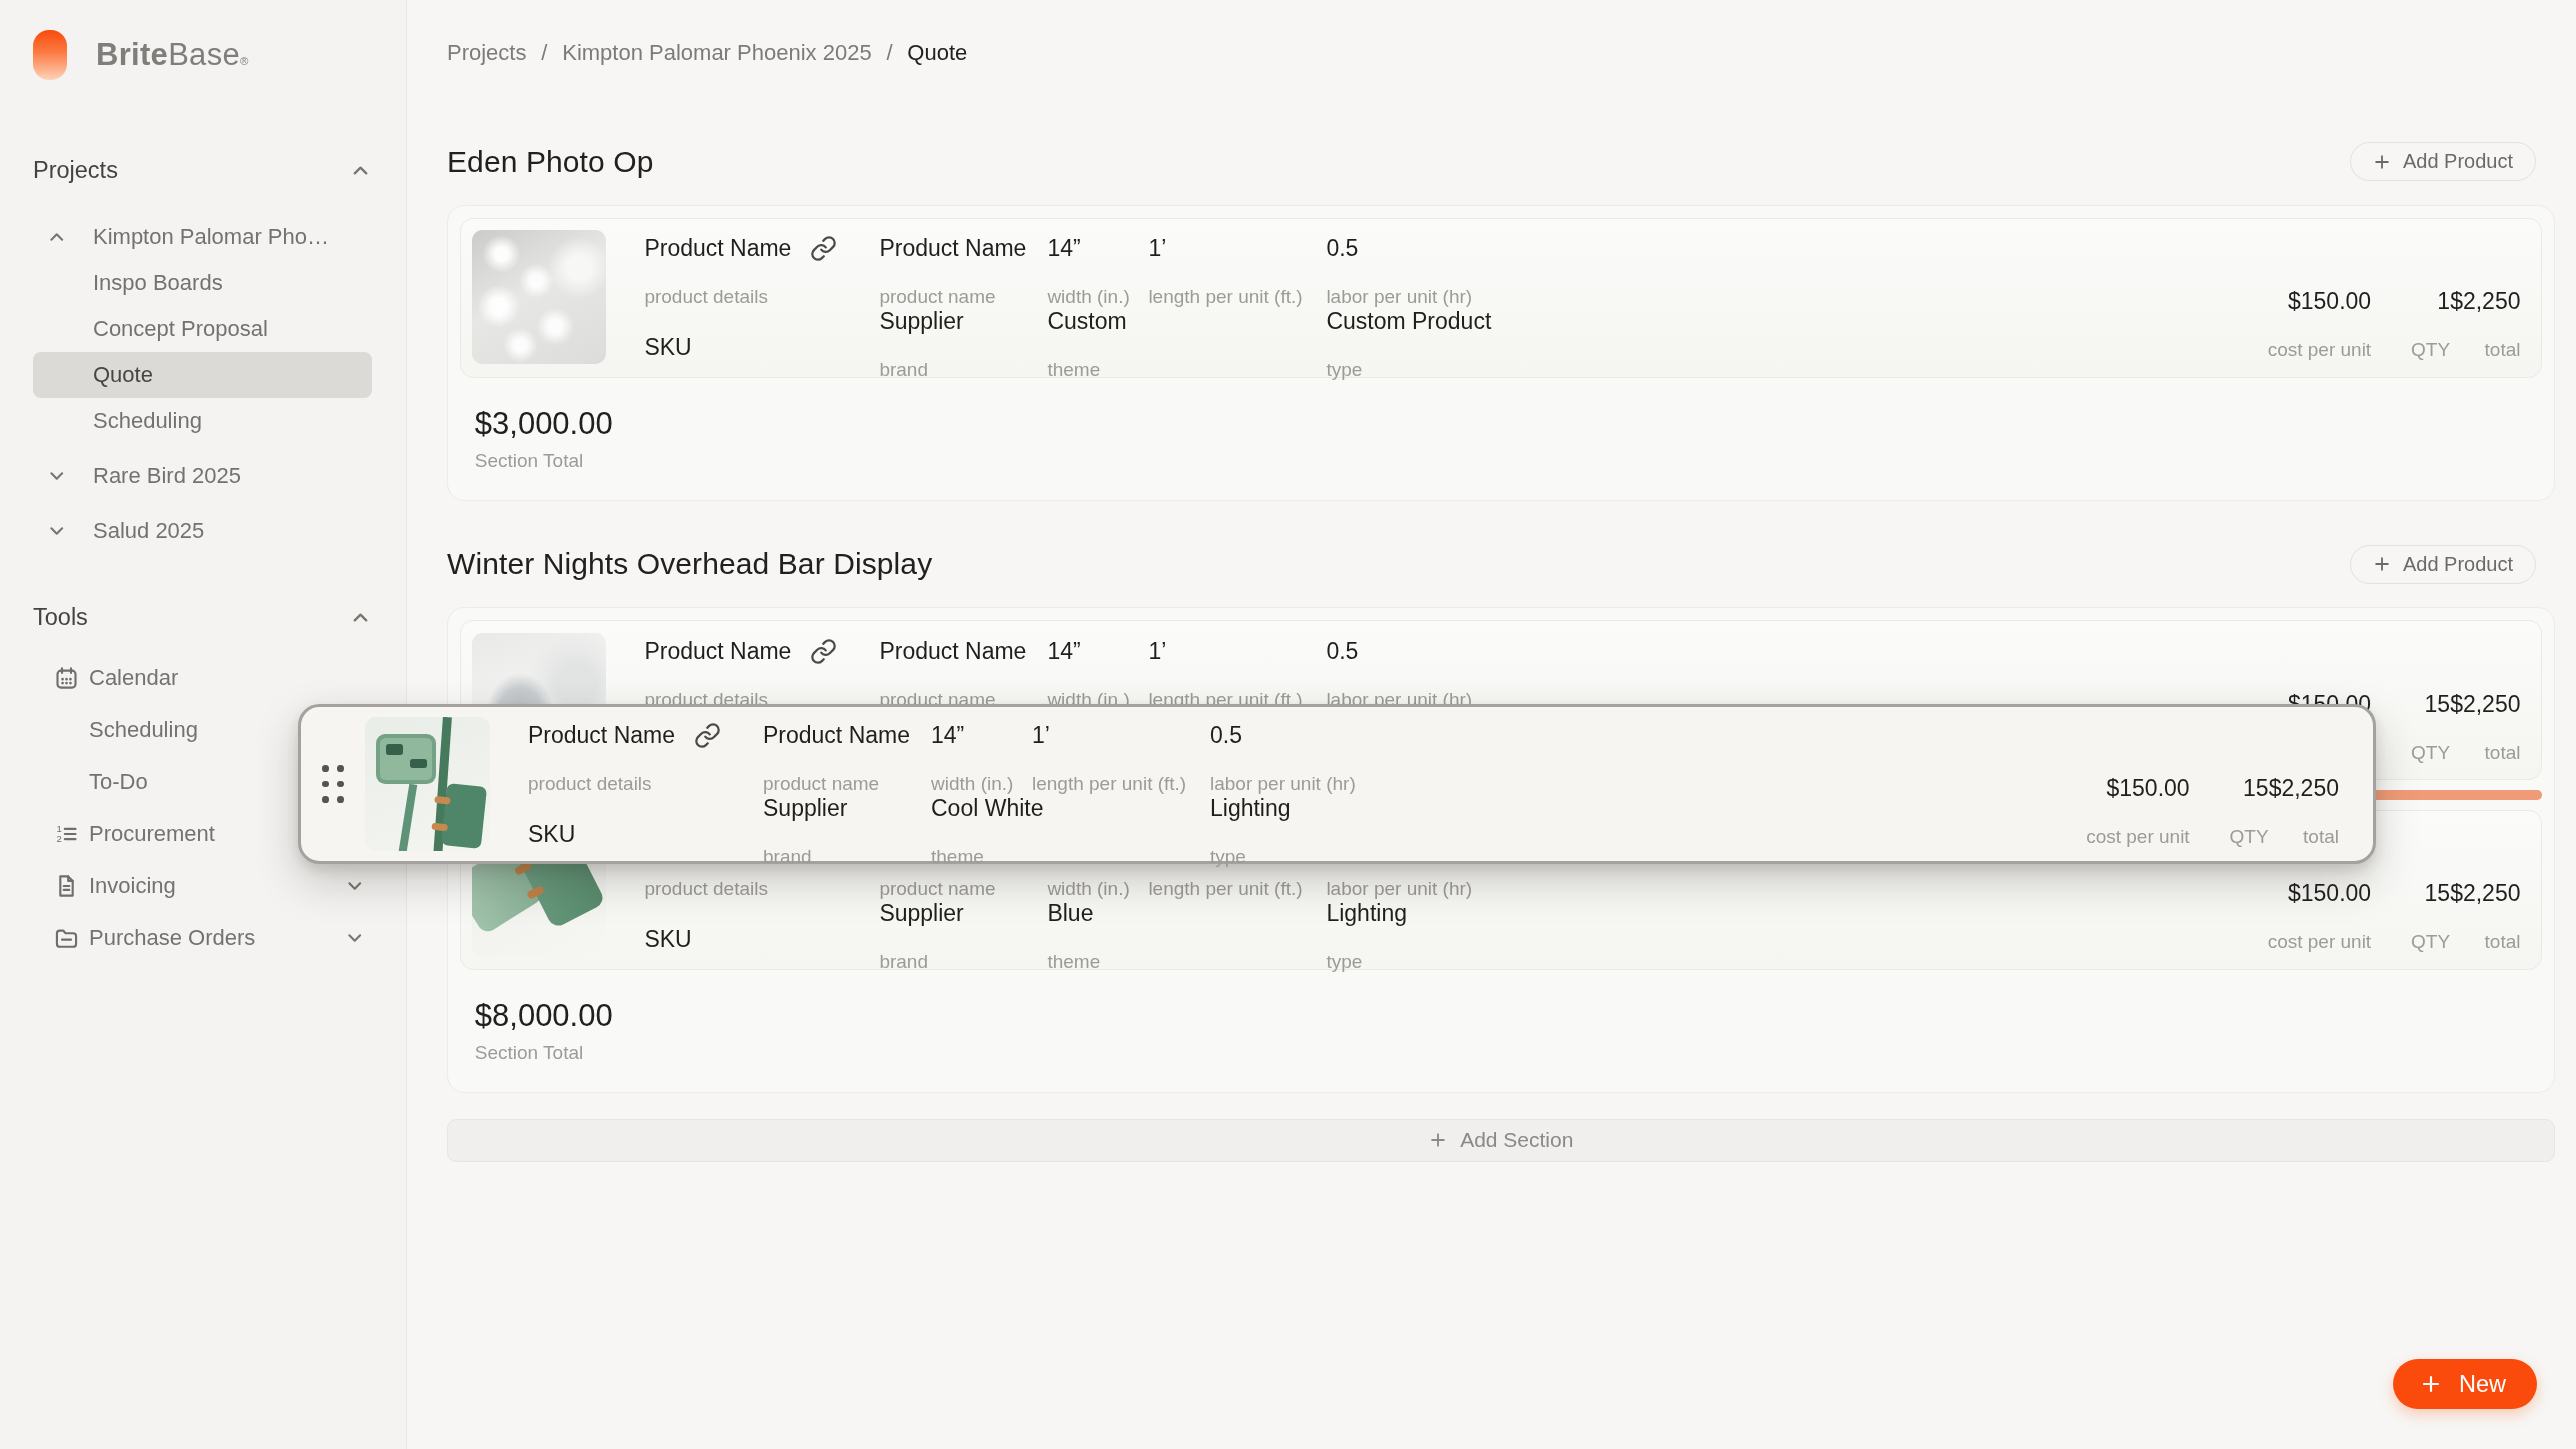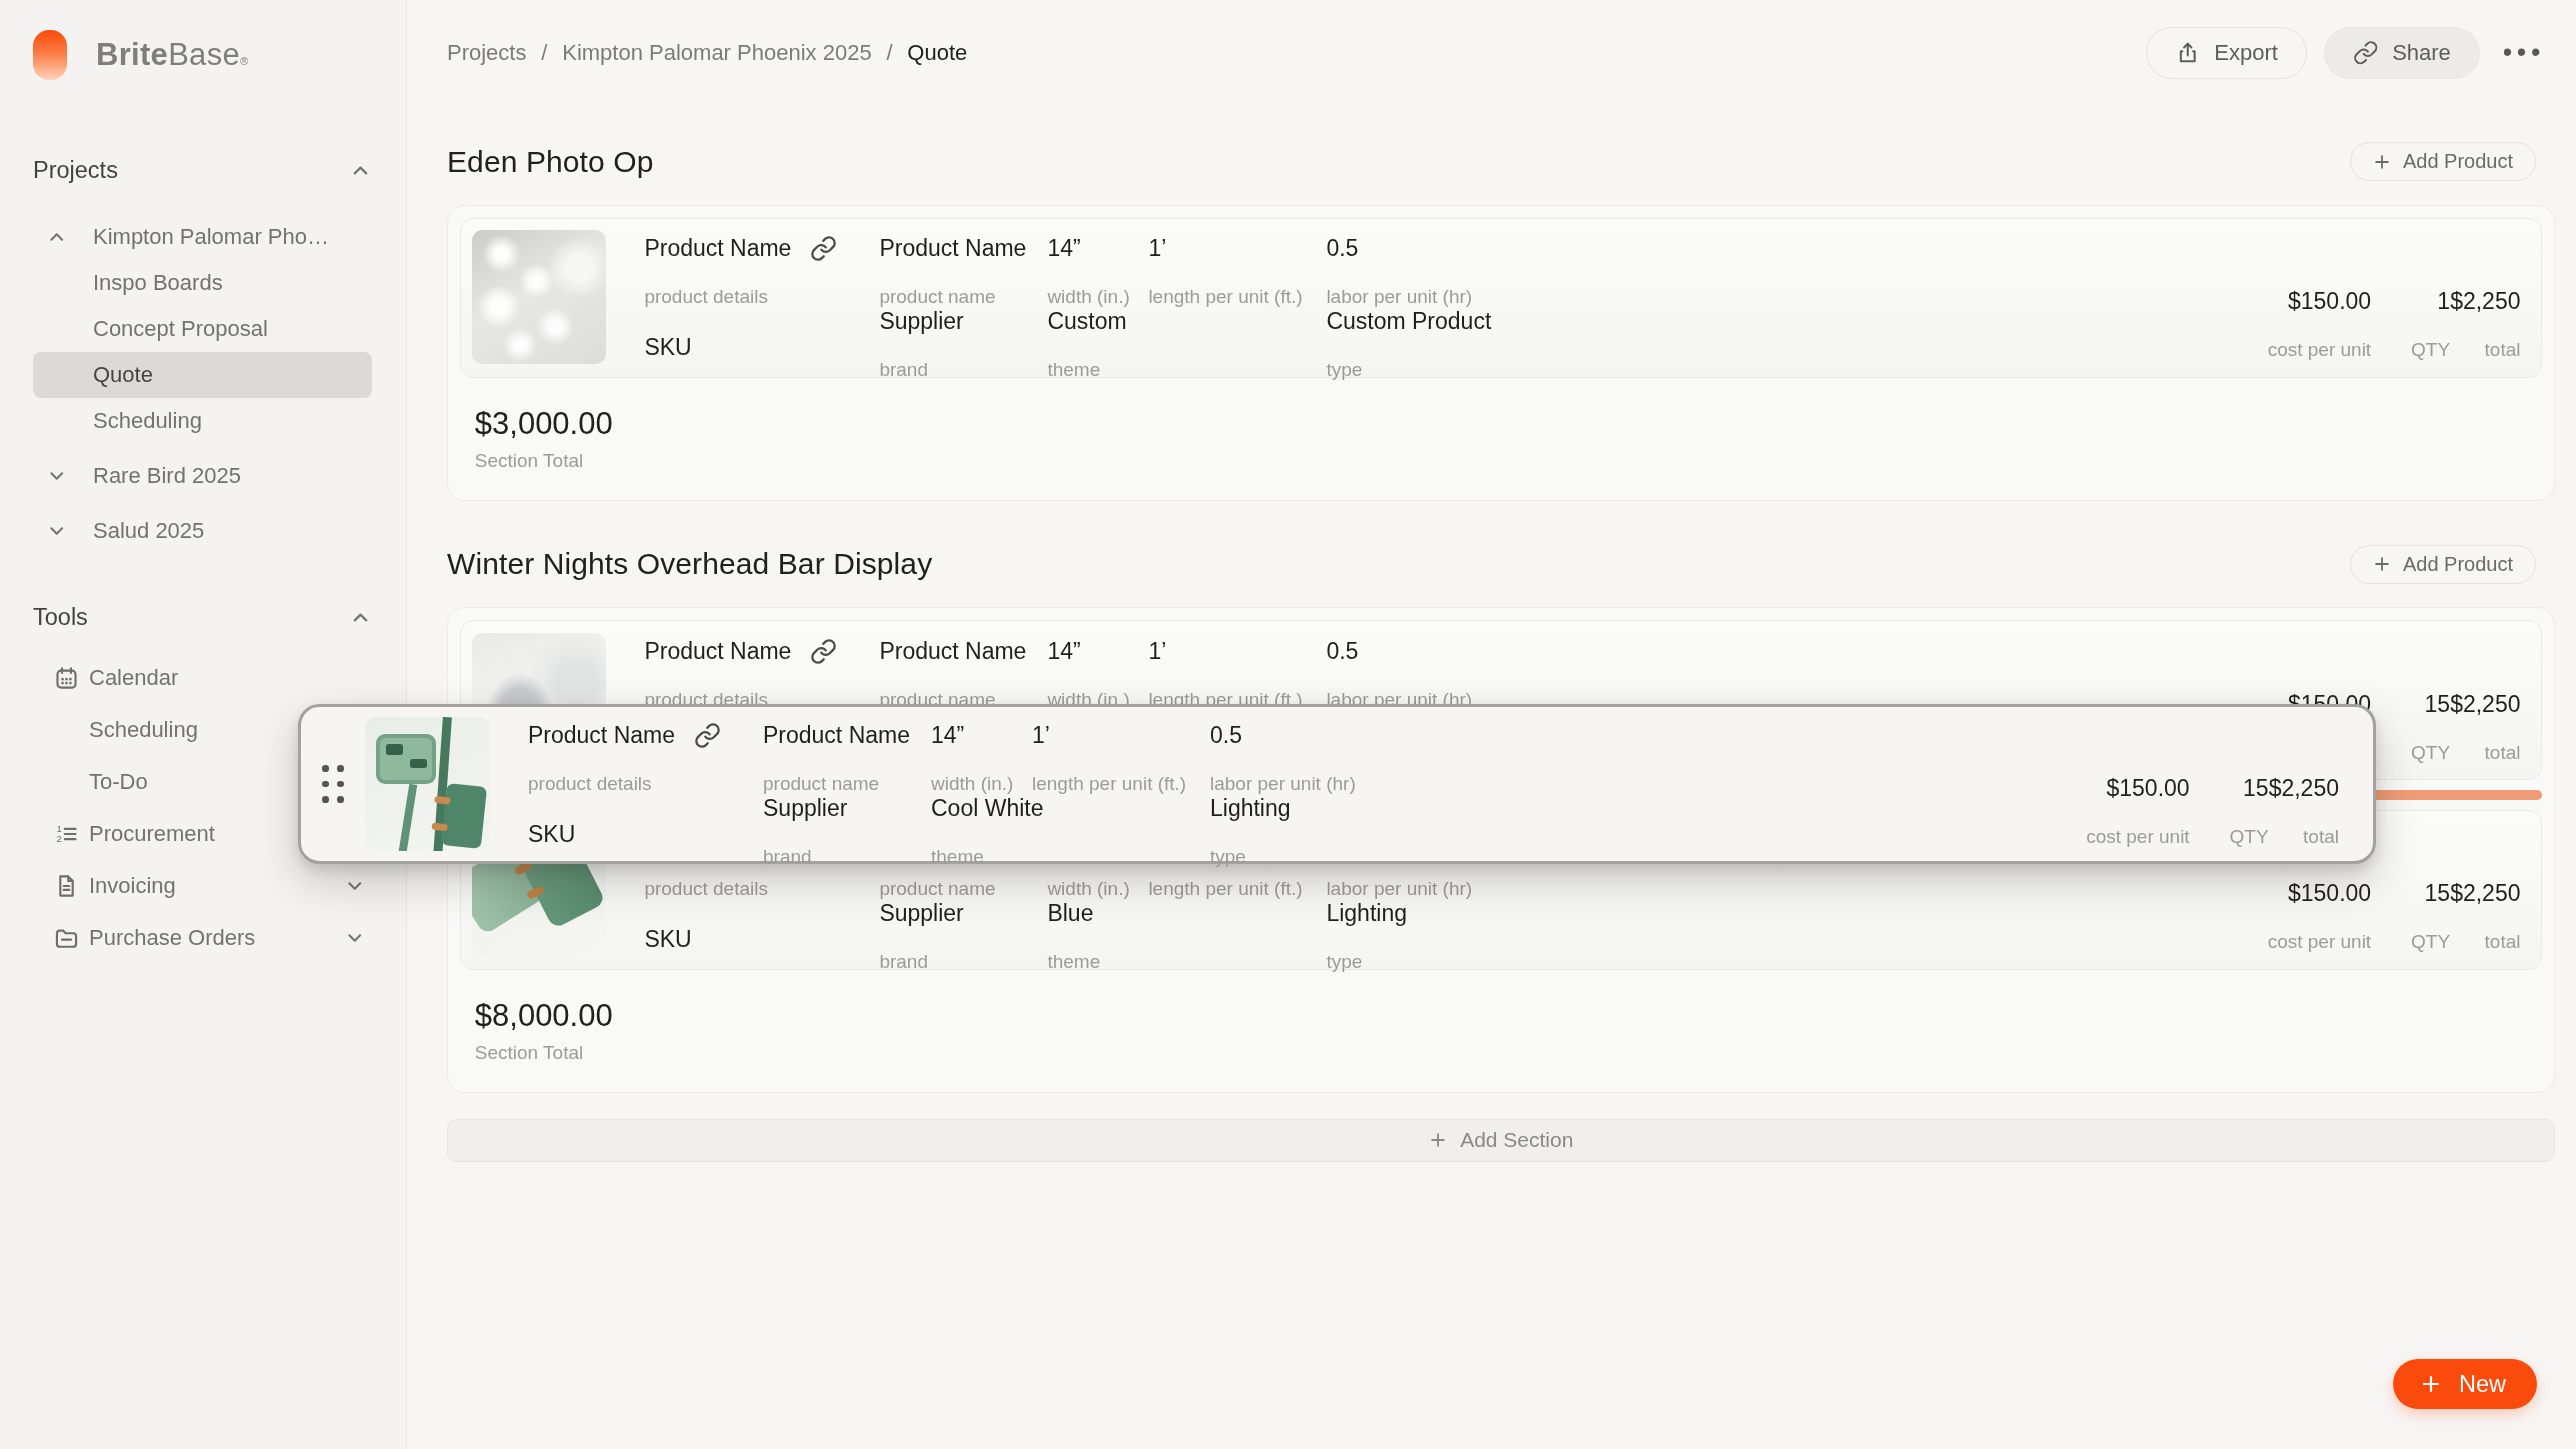--- a/index.html
+++ b/index.html
@@ -294,42 +294,20 @@
 <div class="main">
 
   <div class="topbar">
     <div class="crumbs">
       <span>Projects</span>
       <span>/</span>
       <span>Kimpton Palomar Phoenix 2025</span>
       <span>/</span>
       <span class="crumb-current">Quote</span>
     </div>
-    <div class="topbtns">
-      <div class="btn-pill btn-export">
-        <span>
-            <svg width="25.5" height="25.5" viewBox="0 0 24 24" fill="none" stroke="#5E5D59" stroke-width="1.9" stroke-linecap="round" stroke-linejoin="round">
-              <path d="M12 14.5V3.5"></path>
-              <path d="M8.5 7L12 3.5 15.5 7"></path>
-              <path d="M7 10.5H5.5v9.5h13v-9.5H17"></path>
-            </svg>
-          </span>
-        <span>Export</span>
-      </div>
-      <div class="btn-pill btn-share">
-        <span>
-            <svg width="25.5" height="25.5" viewBox="0 0 24 24" fill="none" stroke="#5E5D59" stroke-width="1.9" stroke-linecap="round" stroke-linejoin="round">
-              <path d="M10 13a5 5 0 0 0 7.54.54l3-3a5 5 0 0 0-7.07-7.07l-1.72 1.71"></path>
-              <path d="M14 11a5 5 0 0 0-7.54-.54l-3 3a5 5 0 0 0 7.07 7.07l1.71-1.71"></path>
-            </svg>
-          </span>
-        <span>Share</span>
-      </div>
-      <div class="more-dots">•••</div>
-    </div>
   </div>
 
   <div class="section-head">
     <div class="section-title">Eden Photo Op</div>
     <div class="btn-add">
       <span>
           <svg width="20" height="20" viewBox="0 0 24 24" fill="none" stroke="#6B6A66" stroke-width="2.2" stroke-linecap="round">
             <path d="M12 5v14M5 12h14"></path>
           </svg>
         </span>

